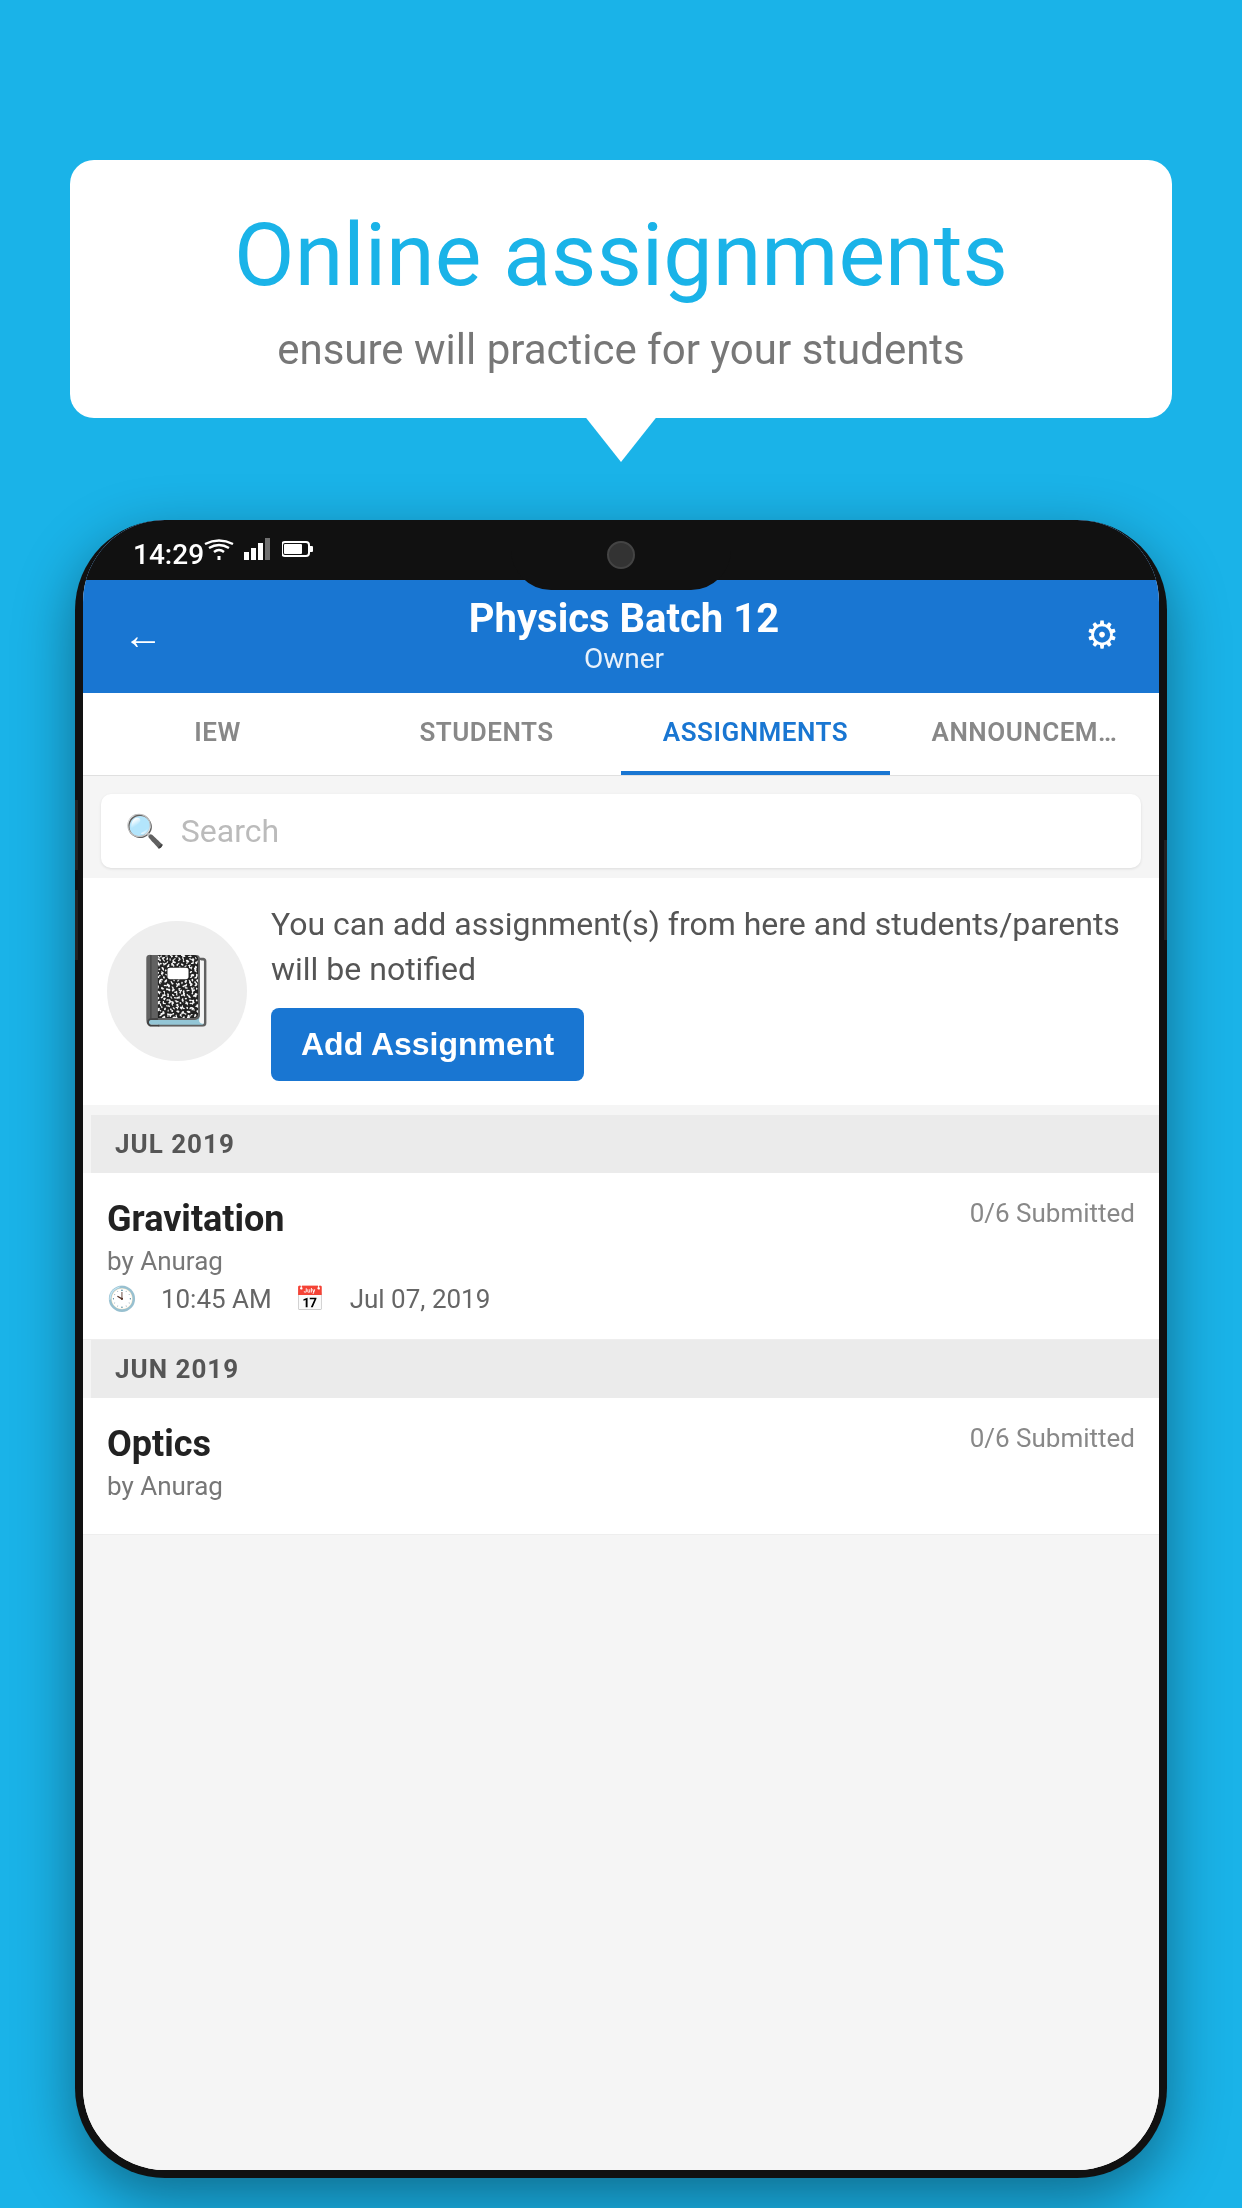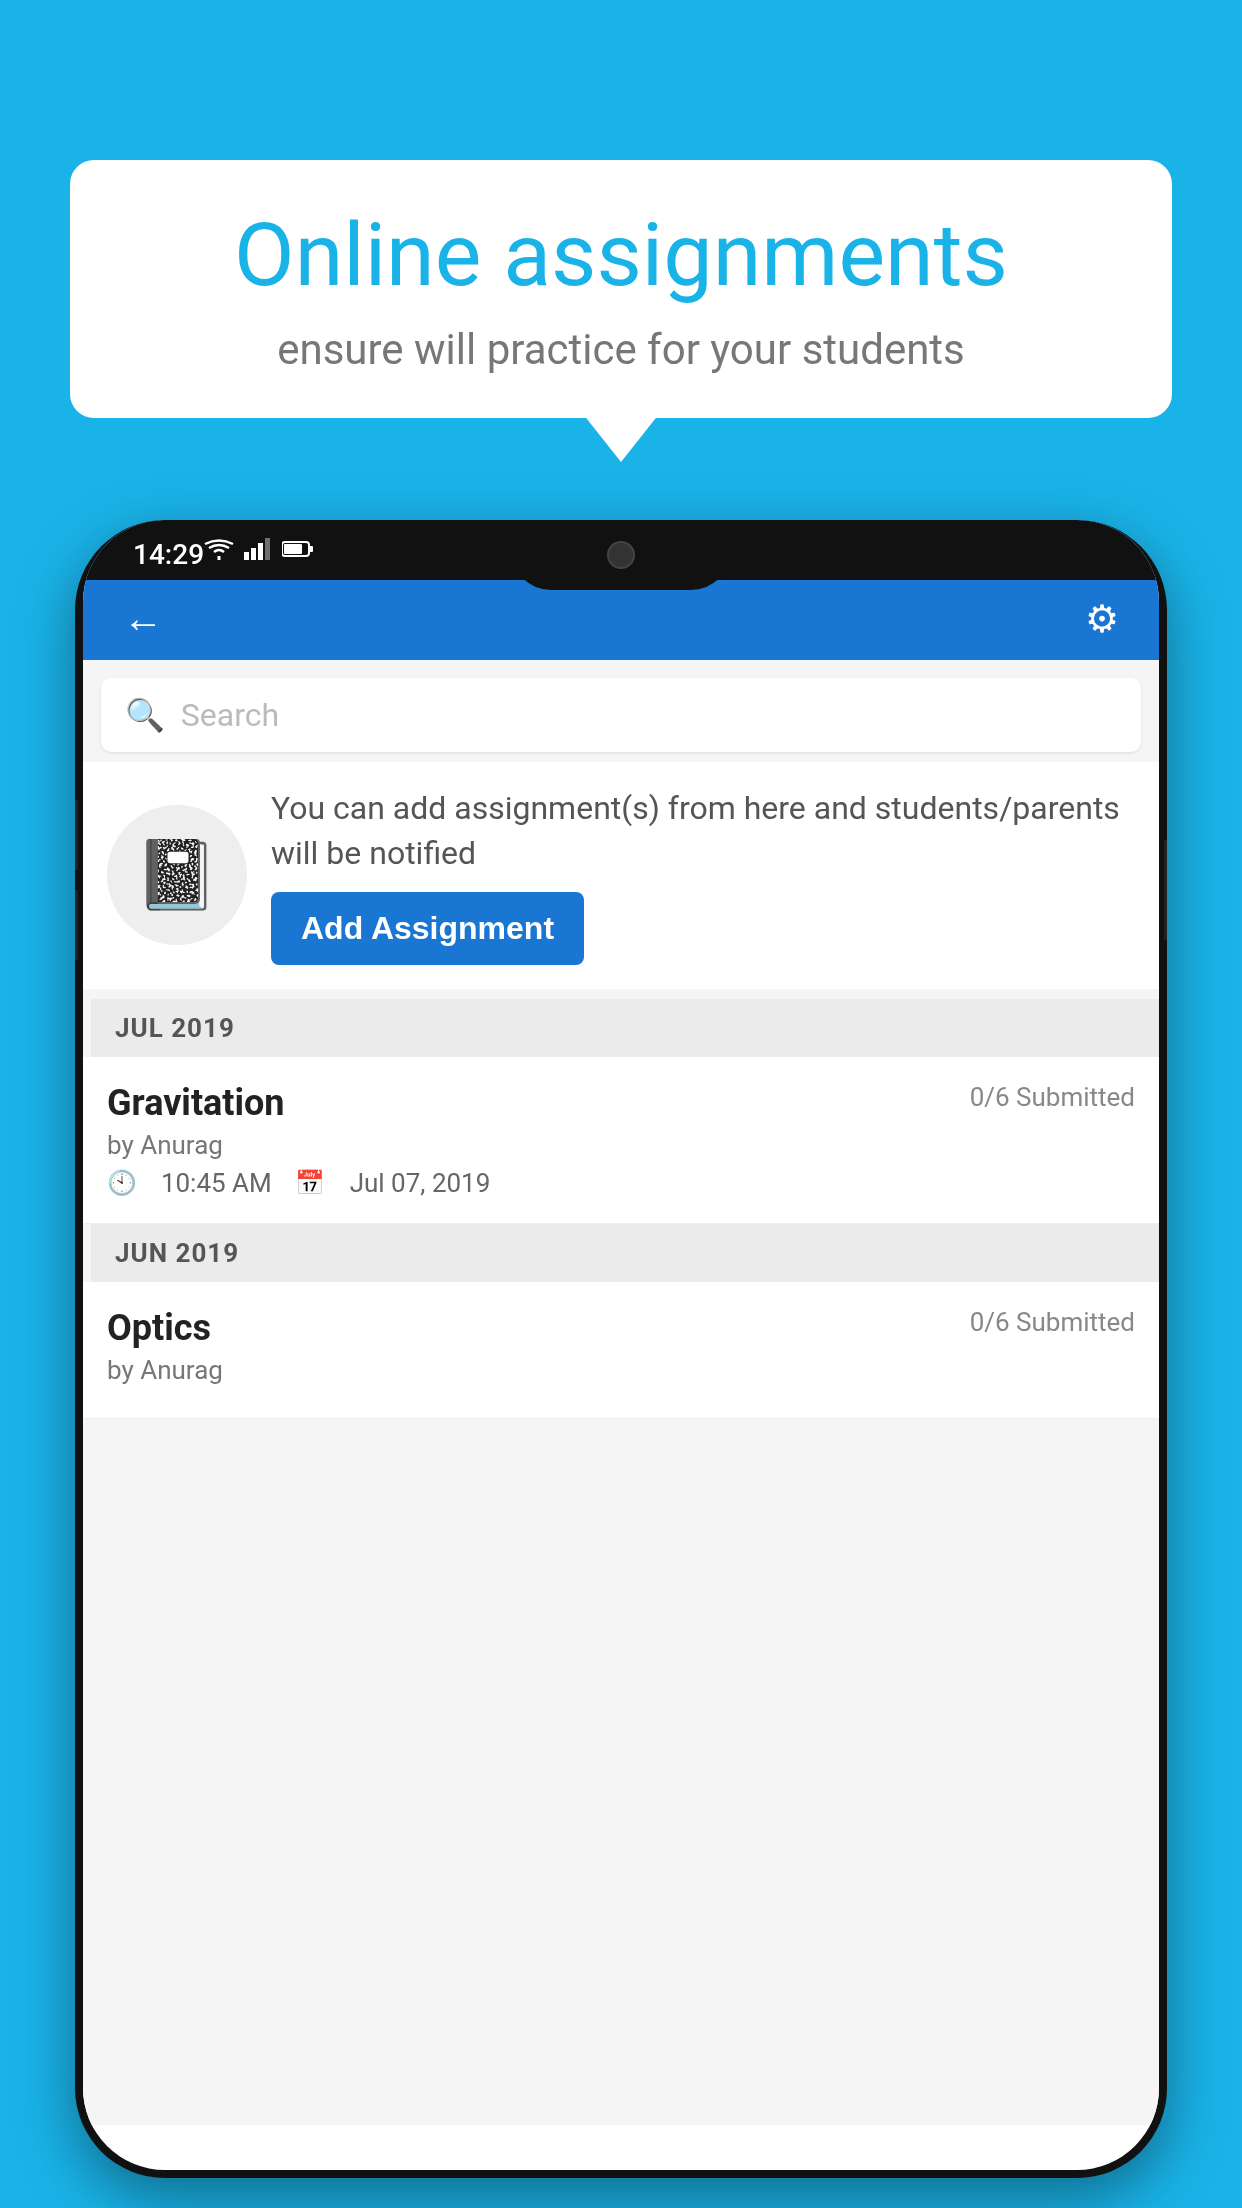--- a/index.html
+++ b/index.html
@@ -393,23 +393,33 @@
         <svg width="32" height="20" viewBox="0 0 32 20">
           <rect x="0" y="3" width="27" height="14" rx="3" stroke="white" stroke-width="2" fill="none"></rect>
           <rect x="27" y="7" width="4" height="6" rx="1" fill="white"></rect>
           <rect x="2" y="5" width="18" height="10" rx="1" fill="white"></rect>
         </svg>
       </div>
     </div>
 
     <div class="app-header">
       <div class="header-back">←</div>
+      <div class="header-title-block">
+        <div class="header-title">Physics Batch 12</div>
+        <div class="header-subtitle">Owner</div>
+      </div>
       <div class="header-gear">⚙</div>
     </div>
 
+    <div class="tabs-bar">
+      <div class="tab-item">IEW</div>
+      <div class="tab-item">STUDENTS</div>
+      <div class="tab-item active">ASSIGNMENTS</div>
+      <div class="tab-item">ANNOUNCEM…</div>
+    </div>
 
     <div class="screen-content">
 
       <div class="search-bar">
         <span class="search-icon-el">🔍</span>
         <span class="search-placeholder">Search</span>
       </div>
 
       <div class="add-assignment-card">
         <div class="assignment-icon-circle">

